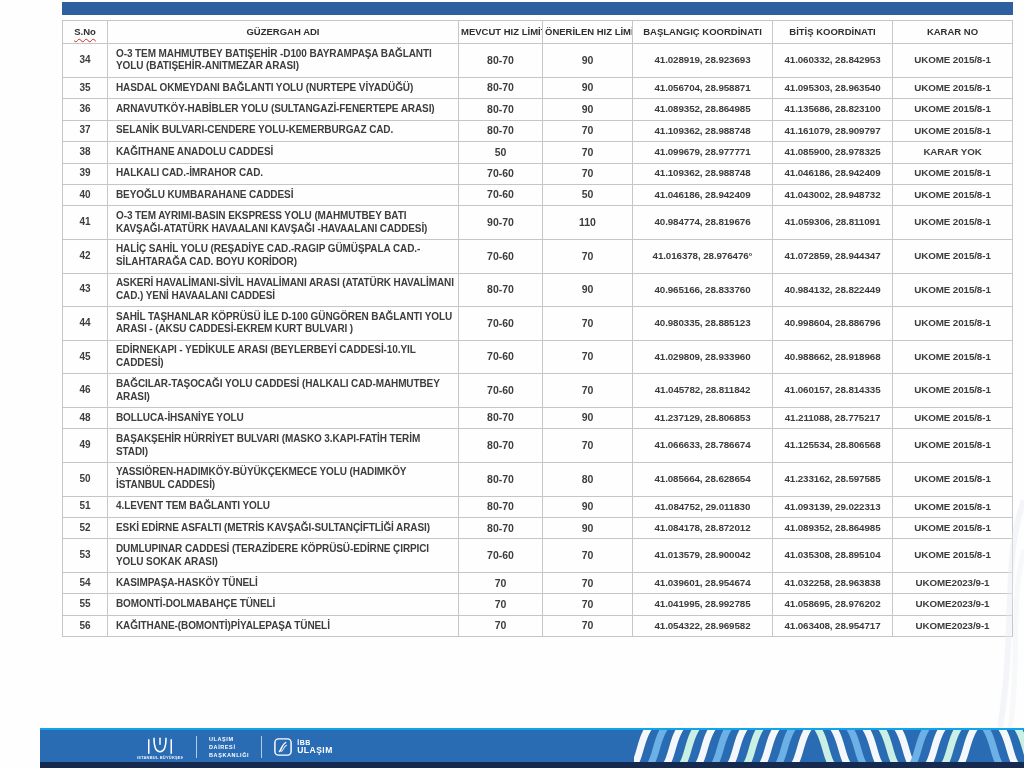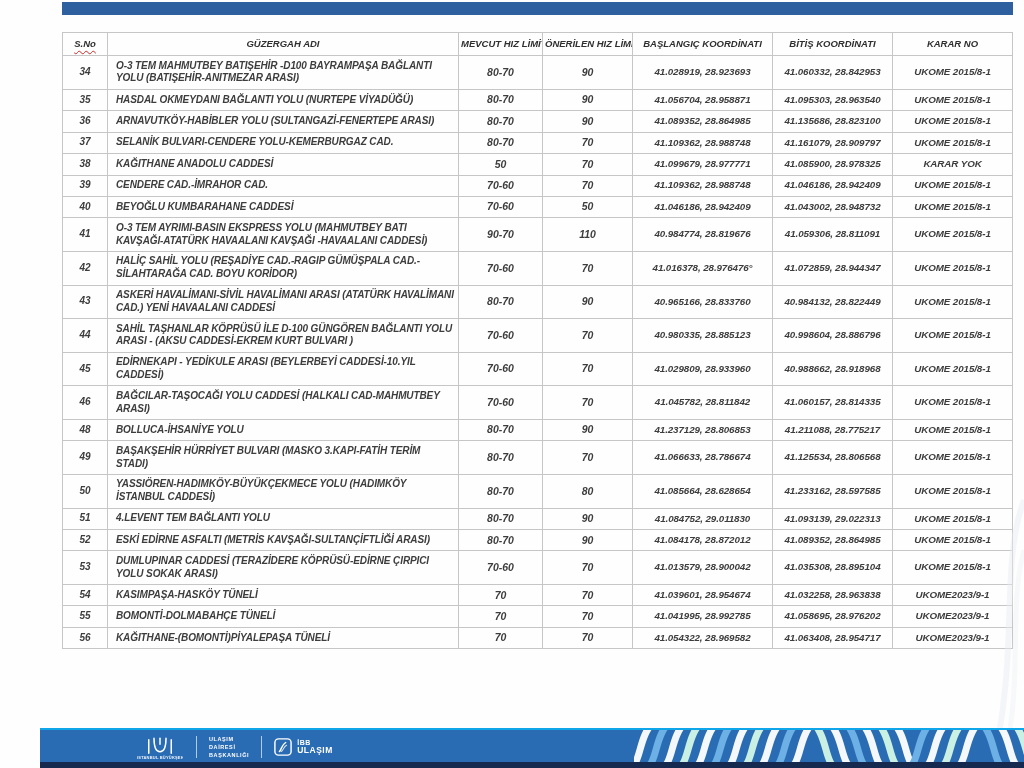--- a/index.html
+++ b/index.html
@@ -13,21 +13,21 @@
     --grid:#c6c6c6;
     --text:#3d3d3d;
   }
   *{margin:0;padding:0;box-sizing:border-box;}
   html,body{width:1024px;height:768px;overflow:hidden;}
   body{background:#fefefe;font-family:"Liberation Sans",sans-serif;position:relative;}
   .page{position:relative;width:1024px;height:768px;overflow:hidden;}
 
   .top-bar{position:absolute;left:62px;top:2px;width:951px;height:13px;background:var(--topbar);}
 
-  .table-wrap{position:absolute;left:62px;top:32px;width:774px;font-style:italic;}
+  .table-wrap{position:absolute;left:62px;top:20px;width:774px;}
   table{border-collapse:collapse;width:950px;table-layout:fixed;color:var(--text);
         font-family:"Liberation Sans",sans-serif;font-weight:700;font-size:10.5px;}
   th,td{border:1px solid var(--grid);padding:3.5px 4px;text-align:center;vertical-align:middle;line-height:1.28;}
   th{font-size:9.5px;white-space:nowrap;color:#2f2f2f;padding:5px 2px;overflow:hidden;}
   td.col-route{text-align:left;padding-left:8px;font-size:10px;letter-spacing:-0.1px;}
   td.col-sno{font-size:10px;}
   td.col-start,td.col-end,td.col-decision{white-space:nowrap;font-size:9.8px;letter-spacing:-0.1px;}
   .wavy{text-decoration:underline wavy var(--sno-underline);text-decoration-thickness:1px;text-underline-offset:3px;}
 
   .edge-decor{position:absolute;right:0;top:490px;width:30px;height:238px;opacity:.45;pointer-events:none;}
@@ -116,21 +116,21 @@
             <td class="col-sno">38</td>
             <td class="col-route">KAĞITHANE ANADOLU CADDESİ</td>
             <td class="col-current">50</td>
             <td class="col-proposed">70</td>
             <td class="col-start">41.099679, 28.977771</td>
             <td class="col-end">41.085900, 28.978325</td>
             <td class="col-decision">KARAR YOK</td>
           </tr>
           <tr>
             <td class="col-sno">39</td>
-            <td class="col-route">CENDERE CAD.-İMRAHOR CAD.</td>
+            <td class="col-route">HALKALI CAD.-İMRAHOR CAD.</td>
             <td class="col-current">70-60</td>
             <td class="col-proposed">70</td>
             <td class="col-start">41.109362, 28.988748</td>
             <td class="col-end">41.046186, 28.942409</td>
             <td class="col-decision">UKOME 2015/8-1</td>
           </tr>
           <tr>
             <td class="col-sno">40</td>
             <td class="col-route">BEYOĞLU KUMBARAHANE CADDESİ</td>
             <td class="col-current">70-60</td>

